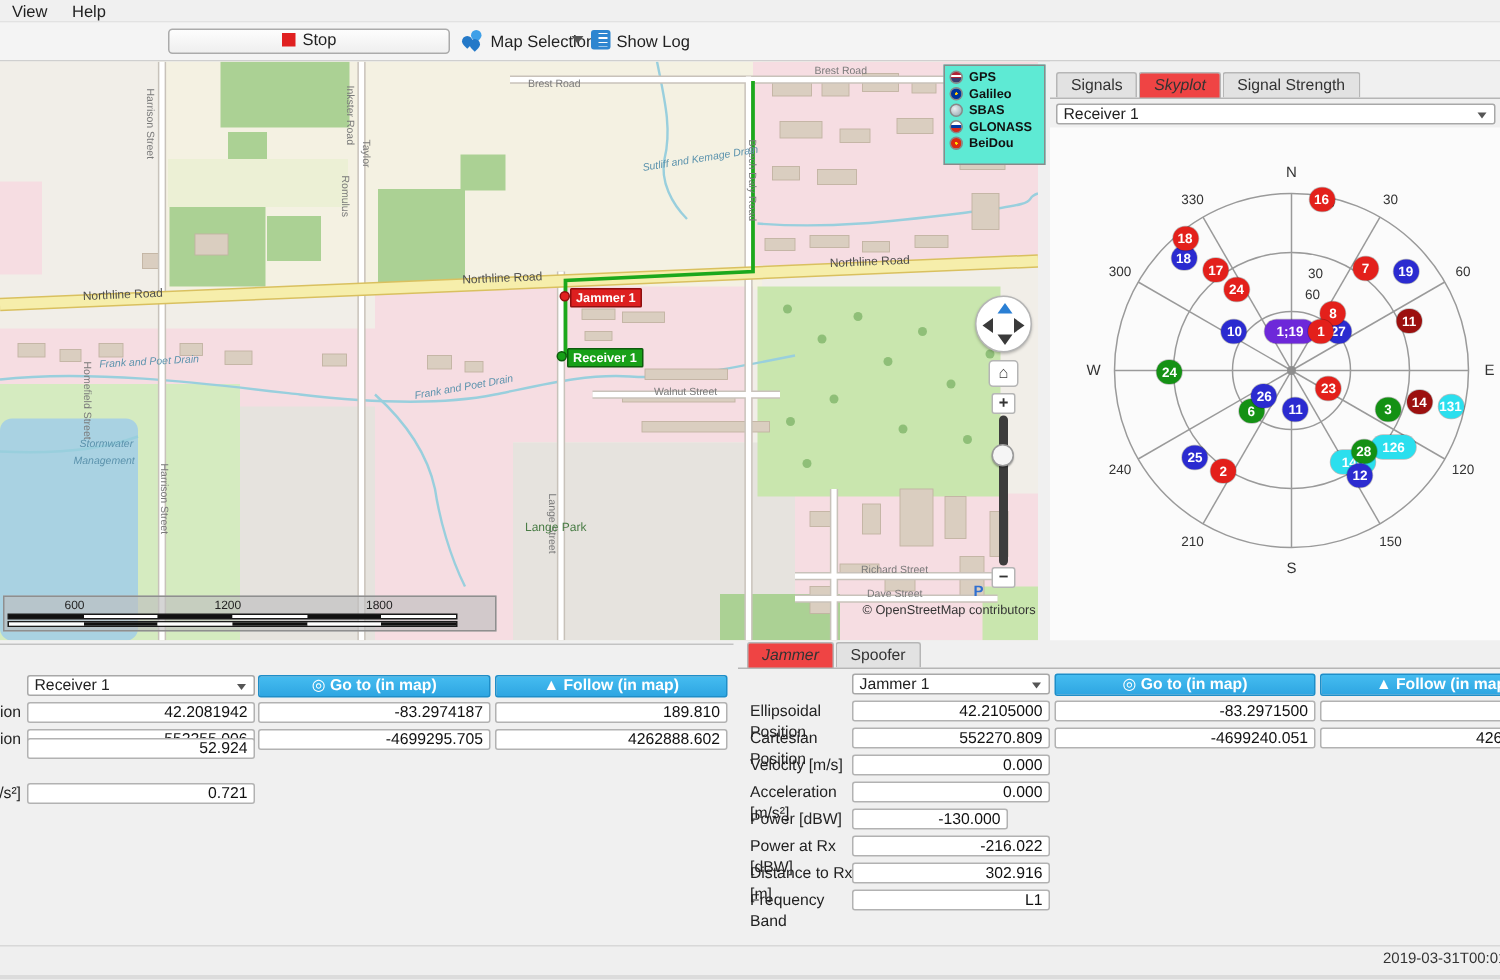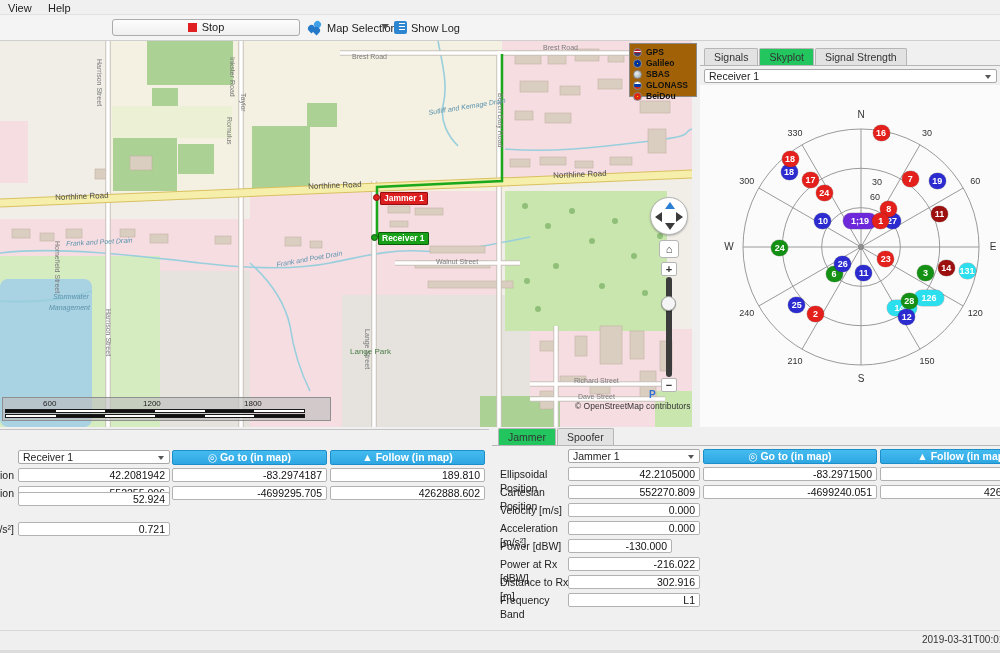--- a/index.html
+++ b/index.html
@@ -31,21 +31,21 @@
   .ml-water { font-size:7px; font-style:italic; color:#5c93ad; }
   .ml-park { font-size:8px; color:#4a7d46; }
   .ml-attr { font-size:8.5px; color:#333; }
   .ml-parking { font-size:10px; font-weight:bold; color:#2f6fd0; }
   .mk-label { position:absolute; font-size:8.5px; font-weight:bold; color:#fff; padding:0 3px; line-height:11px; border-radius:1px; }
   #jammer-label { background:#dd1f1f; border:1px solid #8f0f0f; }
   #receiver-label { background:#18a018; border:1px solid #0c5c0c; }
   .mk-dot { position:absolute; width:7px; height:7px; border-radius:50%; }
 
   
-  #legend { left:629px; top:43px; width:68px; height:54px; background:#a16207; border:1px solid #8a8a8a; padding:2px 3px; }
+  #legend { left:629px; top:43px; width:68px; height:67px; background:#5eead4; border:1px solid #8a8a8a; padding:2px 3px; }
   .lg-row { height:11px; line-height:11px; white-space:nowrap; }
   .lg-ic { display:inline-block; width:9px; height:9px; border-radius:50%; vertical-align:-1.5px; margin-right:4px; border:0.5px solid #888; }
   .lg-txt { font-size:8.5px; font-weight:bold; color:#111; }
 
   
   #pan-ctl { left:650px; top:197px; width:38px; height:38px; background:#fff; border:1px solid #b5b5b5; border-radius:50%; box-shadow:0 1px 2px rgba(0,0,0,.25); }
   .pan-arrow { position:absolute; width:0; height:0; }
   #home-btn { left:659px; top:240px; width:20px; height:18px; background:#fff; border:1px solid #b5b5b5; border-radius:3px; text-align:center; font-size:11px; line-height:16px; color:#444; }
   #zoom-in,#zoom-out { left:661px; top:262px; width:16px; height:14px; background:#fff; border:1px solid #b5b5b5; border-radius:2px; text-align:center; font-size:11px; line-height:12px; color:#333; font-weight:bold; }
   #zoom-out { top:378px; }
@@ -55,21 +55,21 @@
   
   #scalebar { left:2px; top:397px; width:329px; height:24px; background:rgba(190,190,190,.65); border:1px solid #8f8f8f; }
   .sc-tick { position:absolute; top:1px; font-size:8px; color:#222; }
   .sc-row { position:absolute; left:2px; height:4px; border:1px solid #1a1a1a; display:flex; }
   .sc-seg { height:100%; }
 
   
   #right-panel { left:700px; top:41px; width:300px; height:386px; background:#f0f0f0; }
   .tabbar { position:absolute; display:flex; }
   .tab { height:17px; line-height:16px; padding:0 9px; font-size:10.5px; background:#e2e2e2; border:1px solid #b6b6b6; border-bottom:none; color:#333; margin-right:1px; border-radius:2px 2px 0 0; }
-  .tab.active { background:#22c55e; height:18px; }
+  .tab.active { background:#ef4444; height:18px;font-style:italic; }
   .tabline { position:absolute; height:1px; background:#b6b6b6; }
   .combo { position:absolute; background:#fff; border:1px solid #a8a8a8; border-radius:2px; font-size:10.5px; line-height:13px; padding:0 4px; color:#222; }
   .combo:after { content:""; position:absolute; right:5px; top:5px; border-left:3.5px solid transparent; border-right:3.5px solid transparent; border-top:4px solid #555; }
   #skyplot-box { position:absolute; left:0px; top:44px; width:300px; height:342px; background:#fbfbfb; }
   .sat { position:absolute; height:16px; border-radius:9px; color:#fff; font-weight:bold; font-size:9px; text-align:center; line-height:16px; box-shadow:0 0 0 0.5px rgba(0,0,0,.25); }
 
   
   #bottom { left:0; top:427px; width:1000px; height:203px; background:#f0f0f0; }
   #recv-panel { position:absolute; left:0; top:2px; width:489px; height:200px; border-top:1px solid #c3c3c3; }
   #jam-panel { position:absolute; left:492px; top:0px; width:508px; height:202px; }

